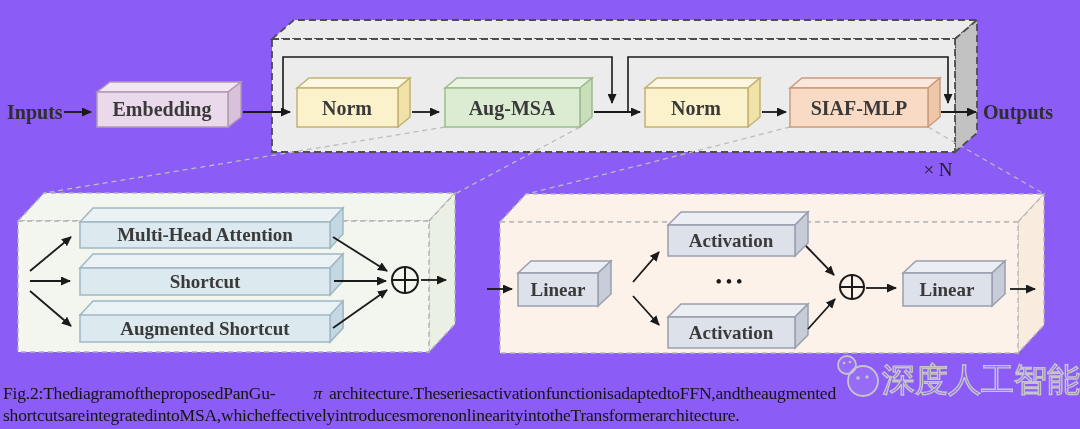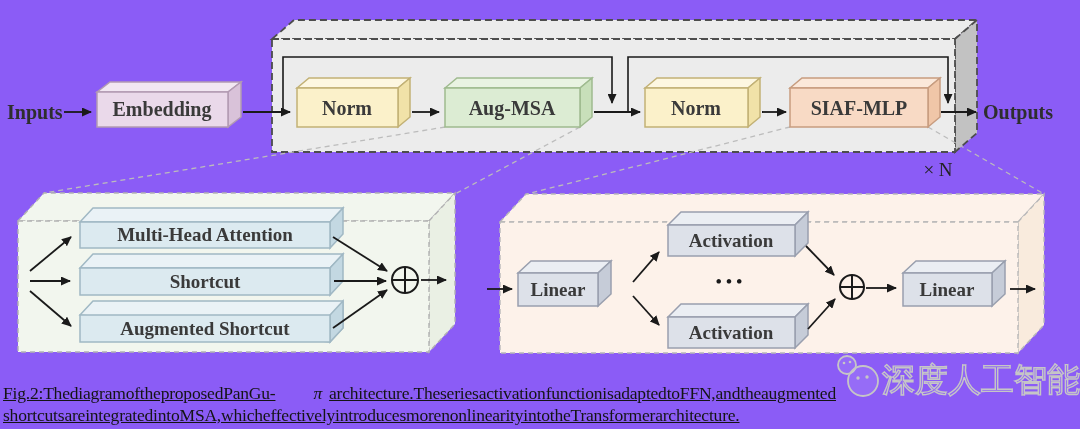--- a/index.html
+++ b/index.html
@@ -1,21 +1,21 @@
 <!DOCTYPE html>
 <html><head>
 <meta charset="utf-8">
 <style>
   html,body{margin:0;padding:0;background:#ffffff;}
   .stage{position:relative;width:1080px;height:429px;background:#8b5cf6;overflow:hidden;
          font-family:"Liberation Serif","DejaVu Serif",serif;}
   svg text{font-family:"Liberation Serif","DejaVu Serif",serif;}
   .blocklabel{font-weight:bold;fill:#3a3a3a;}
   .iolabel{font-weight:bold;fill:#2e2e2e;font-size:20px;}
-  .caption{position:absolute;left:3px;color:#141414;font-size:17.5px;letter-spacing:-0.2px;white-space:nowrap;text-decoration:underline;}
+  .caption{position:absolute;left:3px;color:#141414;font-size:17.5px;letter-spacing:-0.2px;white-space:nowrap;}
   .cap1{top:383px;}
   .cap2{top:405px;text-align:right;}
   .pi-sym{display:inline-block;margin-left:38px;margin-right:7px;font-style:italic;}
   .watermark{position:absolute;left:882px;top:358px;font-size:33px;letter-spacing:0px;
              color:rgba(255,255,255,0.05);-webkit-text-stroke:1.4px #c6c6c6;white-space:nowrap;
              font-family:Liberation Mono, monospace;text-align:center;}
   .wlogo{position:absolute;left:833px;top:352px;}
 </style>
 </head>
 <body>

